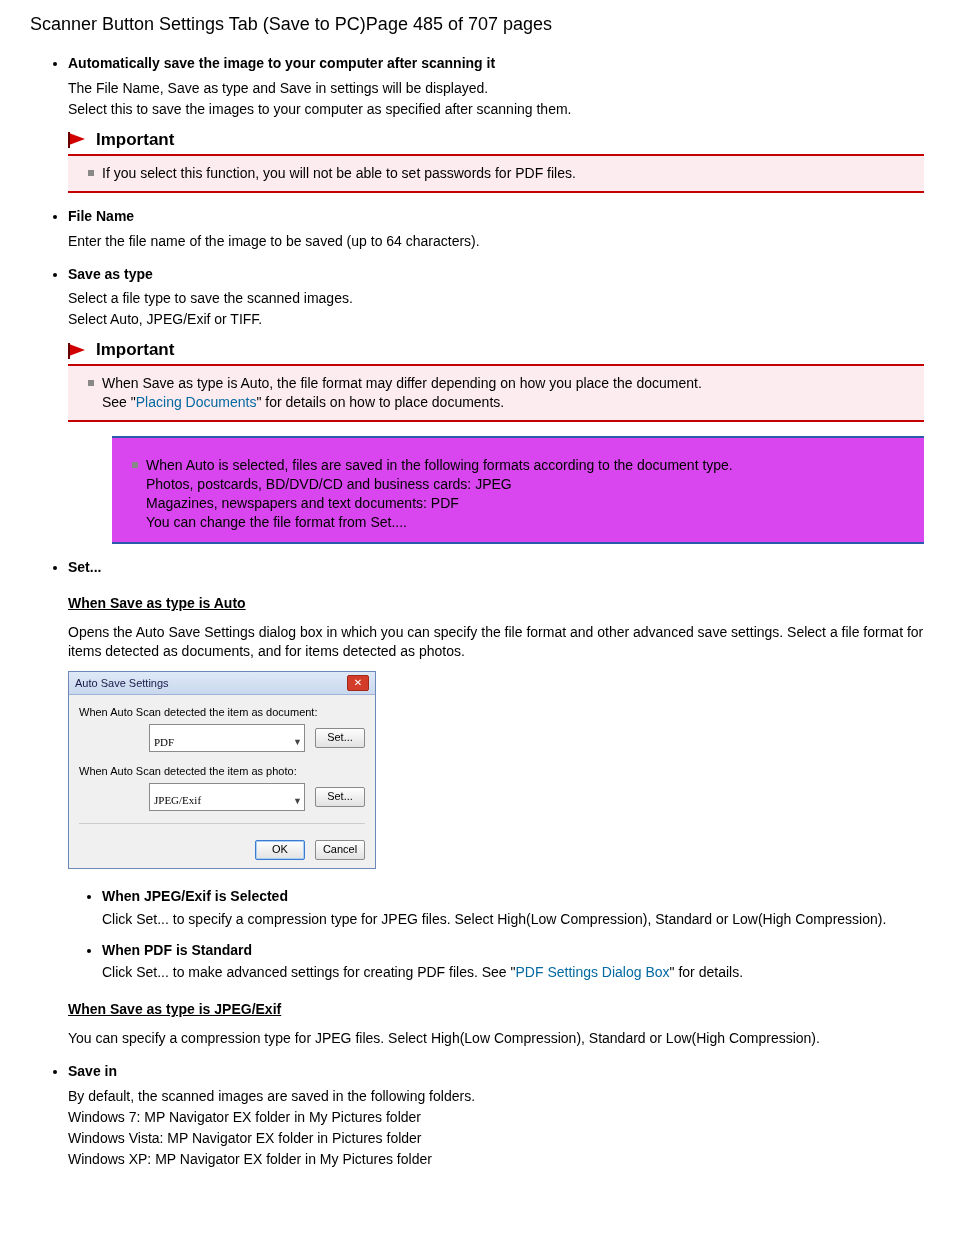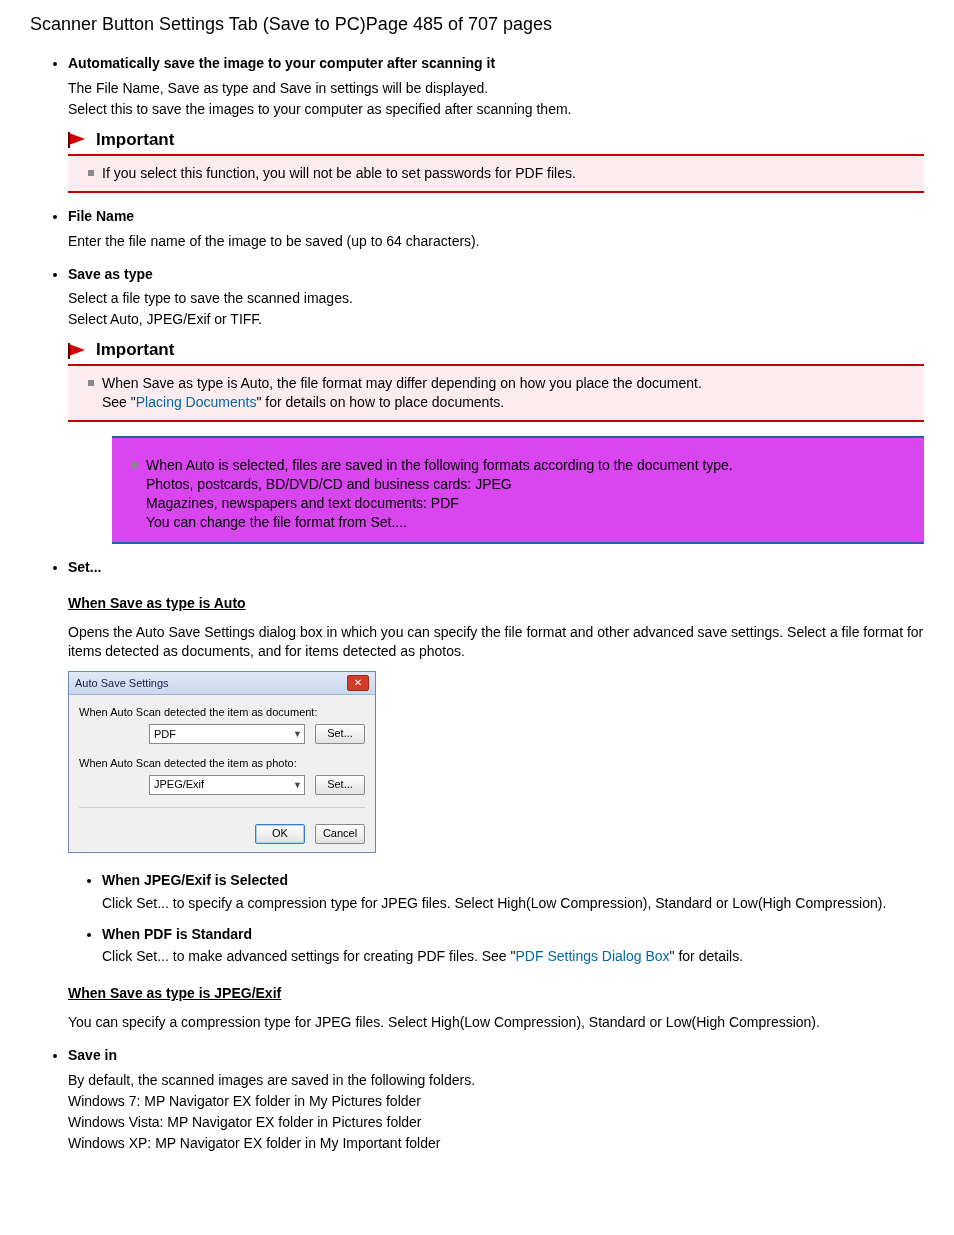--- a/index.html
+++ b/index.html
@@ -87,22 +87,23 @@
   .dialog-body { padding: 10px 10px 6px 10px; }
   .dialog-row { margin-bottom: 12px; }
   .dialog-label { margin-bottom: 4px; }
   .dialog-field-row { display:flex; align-items:center; gap:10px; padding-left:70px; }
   .dialog-select {
     flex: 1;
     background: #fff;
     border: 1px solid #8a8a8a;
     height: 18px;
     display:flex; align-items:center; justify-content:space-between;
-    padding: 0 2px 0 4px;
+    padding: 8px 2px 0 4px;
     font-size: 11px;
+    font-family: Liberation Serif, serif;
   }
   .dialog-select .arrow { font-size:9px; color:#444; }
   .dialog-btn {
     width: 48px; height: 18px;
     border: 1px solid #8a8a8a;
     background: linear-gradient(#fefefe,#e2e2e2);
     font-size: 11px;
     text-align:center;
     line-height:16px;
     border-radius:2px;
@@ -250,16 +251,16 @@
       <p>You can specify a compression type for JPEG files. Select High(Low Compression), Standard or Low(High Compression).</p>
     </div>
   </li>
 
   <li>
     <span class="li-head">Save in</span>
     <div class="li-body">
       <p>By default, the scanned images are saved in the following folders.</p>
       <p>Windows 7: MP Navigator EX folder in My Pictures folder</p>
       <p>Windows Vista: MP Navigator EX folder in Pictures folder</p>
-      <p>Windows XP: MP Navigator EX folder in My Important folder</p>
+      <p>Windows XP: MP Navigator EX folder in My Pictures folder</p>
     </div>
   </li>
 </ul>
 
 </body></html>

